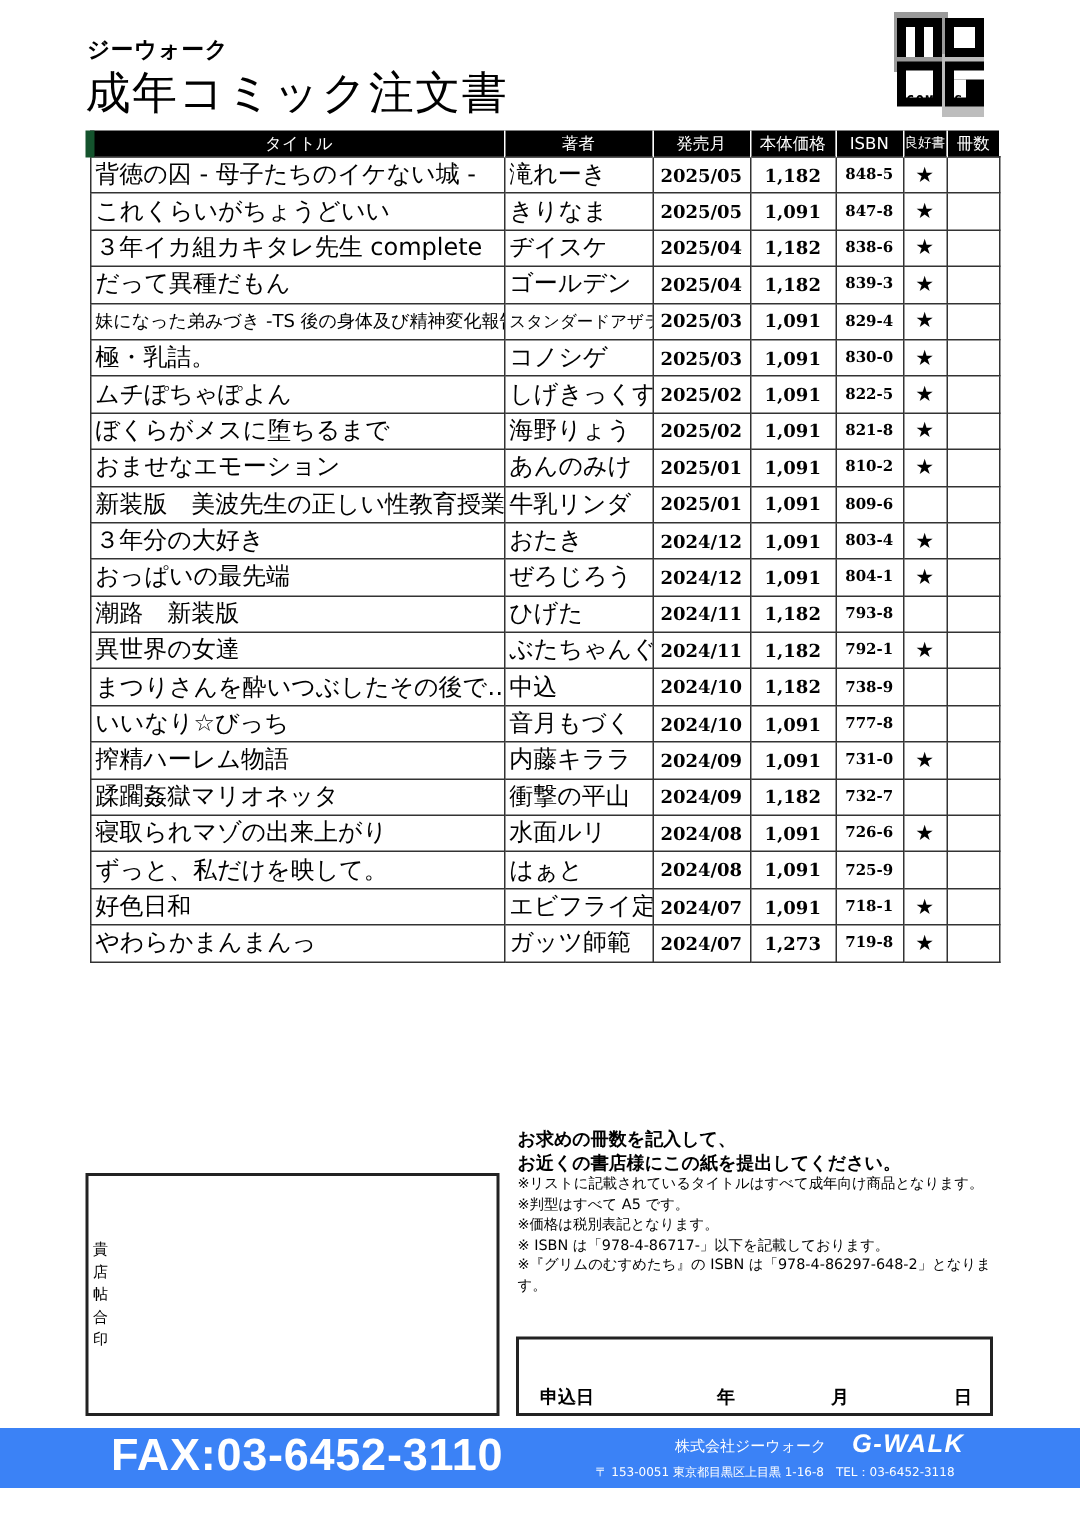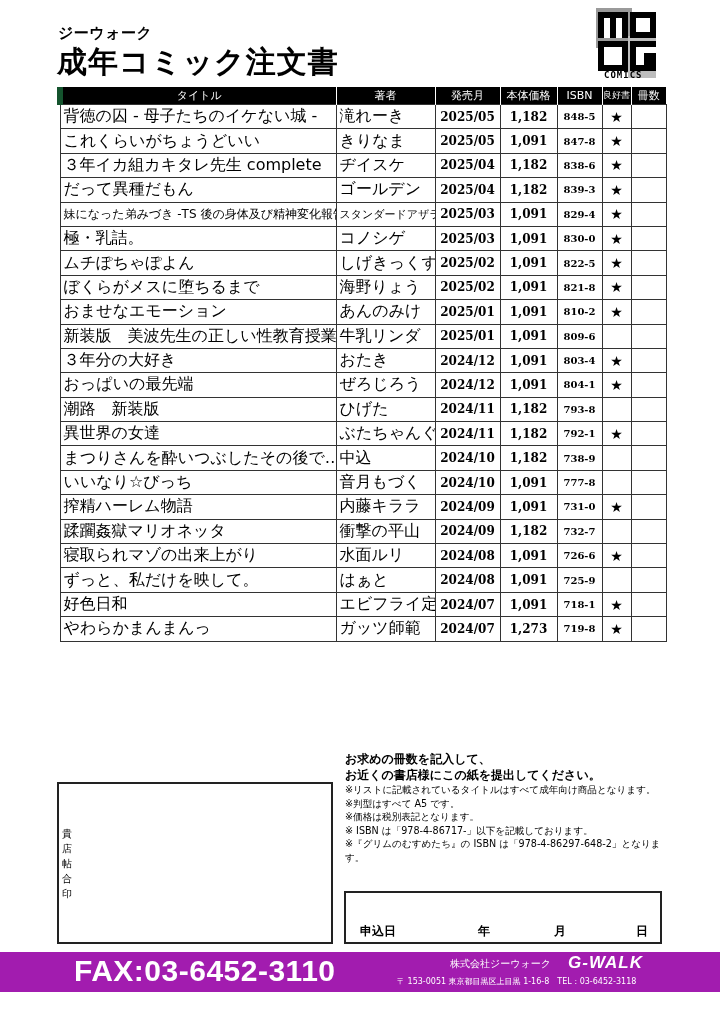--- a/index.html
+++ b/index.html
@@ -1,24 +1,24 @@
 <!DOCTYPE html>
 <html><head>
 <meta charset="utf-8">
 <style>
   html, body { margin:0; padding:0; background:#fff; }
   body { width:720px; height:1016px; position:relative; overflow:hidden; font-family:"DejaVu Sans", sans-serif; color:#000; }
   .publisher { position:absolute; left:58px; top:24px; font-size:15px; font-weight:bold; letter-spacing:0.5px; }
-  .doc-title { position:absolute; left:57px; top:42px; font-size:30px; font-weight:bold; letter-spacing:1px; }
+  .doc-title { position:absolute; left:57px; top:42px; font-size:30px; font-weight:normal; letter-spacing:1px; }
   .logo { position:absolute; left:592px; top:6px; width:68px; height:78px; }
   .logo .bg1 { position:absolute; left:4px; top:2px; width:36px; height:40px; background:#9a9a9a; }
   .logo .bg2 { position:absolute; left:36px; top:30px; width:28px; height:42px; background:#bdbdbd; }
   .logo .blk { position:absolute; background:#000; }
   .logo .wht { position:absolute; background:#fff; }
-  .logo .txt { position:absolute; left:12px; top:64px; font-size:9px; font-weight:bold; letter-spacing:1px; font-family:"DejaVu Sans Mono", monospace; }
+  .logo .txt { position:absolute; left:12px; top:57px; font-size:9px; font-weight:bold; letter-spacing:1px; font-family:"DejaVu Sans Mono", monospace; }
 
   table.order { position:absolute; left:57px; top:87px; width:606px; border-collapse:collapse; table-layout:fixed; }
   table.order th { background:#000; color:#fff; font-weight:normal; font-size:11px; height:17px; padding:0; border-left:1px solid #fff; text-align:center; }
   table.order th:first-child { border-left:6px solid #14532d; }
   table.order td { border:1px solid #333; height:23.4px; padding:0 0 0 3px; font-size:16px; white-space:nowrap; overflow:hidden; }
   table.order td.small { font-size:12px; }
   table.order td.author { font-size:16px; }
   table.order td.author.small { font-size:11px; }
   table.order td.num { font-family:"DejaVu Serif", serif; font-weight:bold; text-align:center; font-size:12px; padding:0; }
   table.order td.isbn { font-family:"DejaVu Serif", serif; font-weight:bold; text-align:center; font-size:10px; padding:0; }
@@ -28,21 +28,21 @@
   .notice { position:absolute; left:345px; top:751px; width:320px; }
   .notice .lead { font-size:12px; font-weight:bold; line-height:16px; }
   .notice .note { font-size:9.6px; line-height:13.5px; }
 
   .stamp-box { position:absolute; left:57px; top:782px; width:272px; height:158px; border:2px solid #222; }
   .stamp-label { position:absolute; left:61px; top:826px; width:12px; font-size:10px; line-height:15px; text-align:center; }
 
   .date-box { position:absolute; left:344px; top:891px; width:314px; height:49px; border:2px solid #222; }
   .date-box span { position:absolute; bottom:2px; font-size:12px; font-weight:bold; }
 
-  .footer { position:absolute; left:0; top:952px; width:720px; height:40px; background:#a21caf; color:#fff; }
+  .footer { position:absolute; left:0; top:952px; width:720px; height:40px; background:#3b82f6; color:#fff; }
   .fax { position:absolute; left:74px; top:2px; font-size:30px; font-weight:bold; font-family:"Liberation Sans", sans-serif; letter-spacing:0.5px; }
   .company { position:absolute; left:450px; top:5px; font-size:10px; }
   .brand { position:absolute; left:568px; top:1px; font-size:17px; font-weight:bold; font-style:italic; font-family:Liberation Sans, sans-serif; letter-spacing:1px; }
   .address { position:absolute; left:397px; top:24px; font-size:8px; }
 </style>
 </head>
 <body>
 
 <div class="publisher">ジーウォーク</div>
 <div class="doc-title">成年コミック注文書</div>

